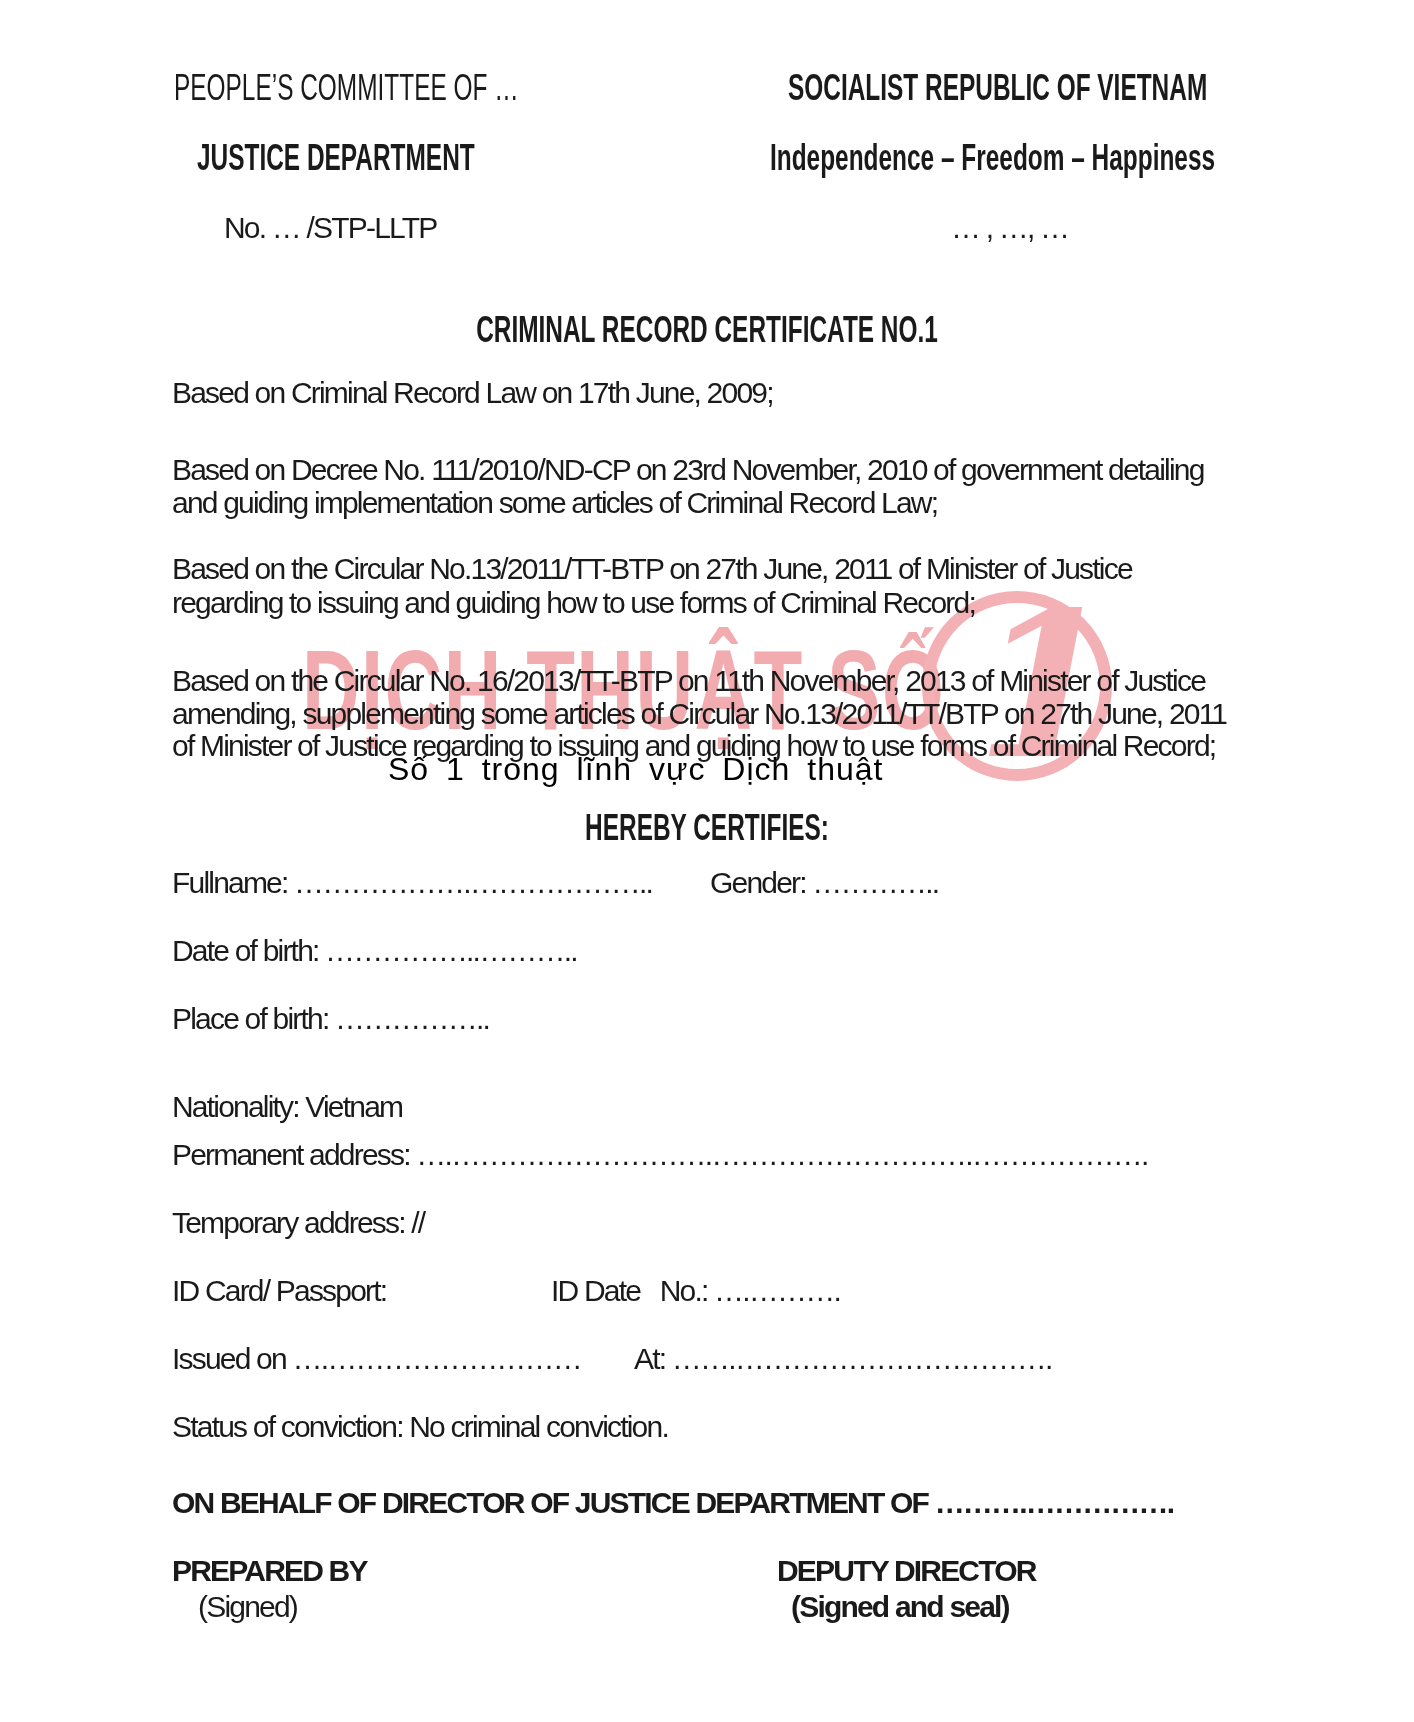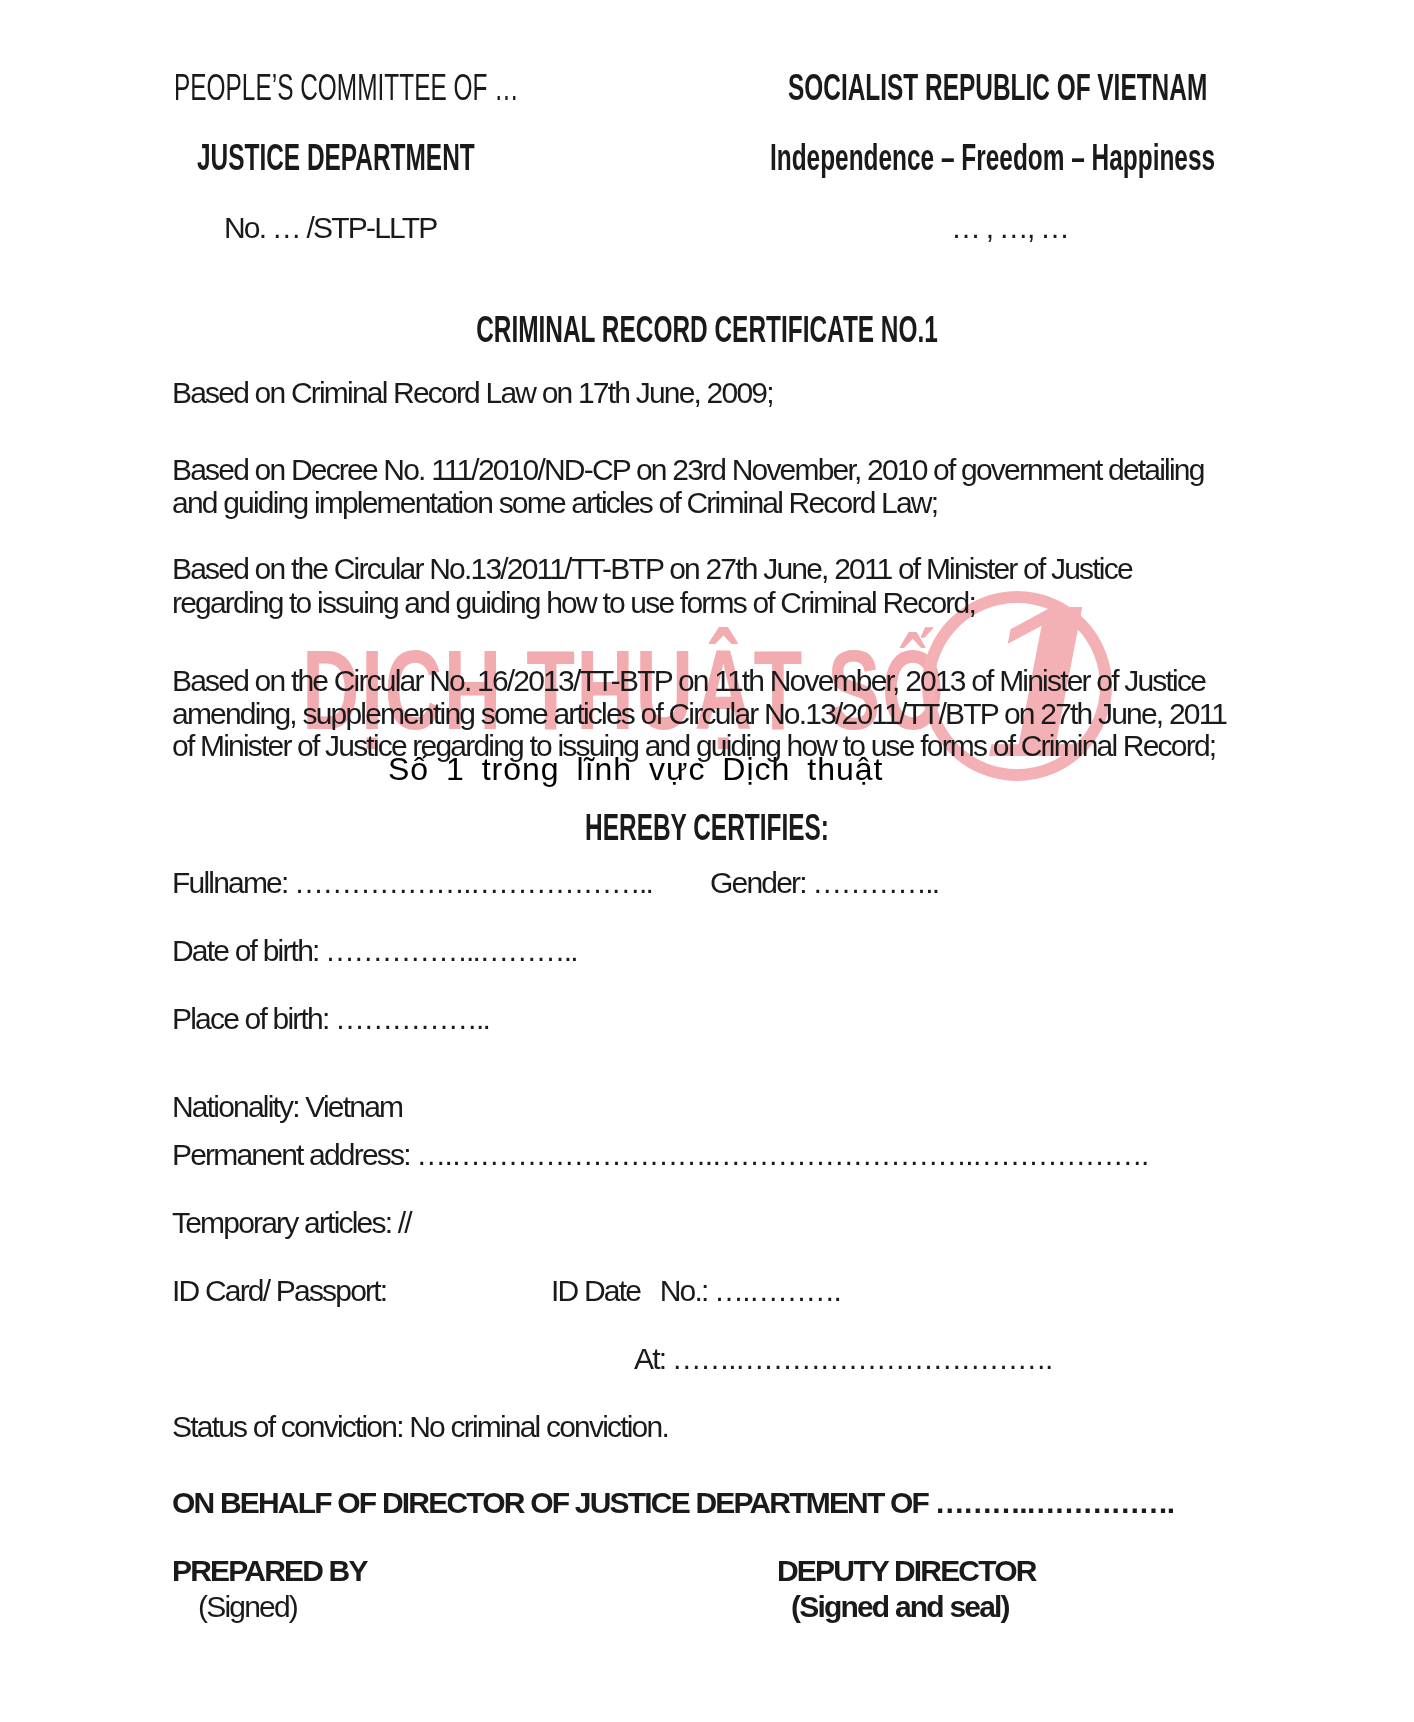--- a/index.html
+++ b/index.html
@@ -106,23 +106,24 @@
   <div class="ln" style="left:172px;top:729px;">of Minister of Justice regarding to issuing and guiding how to use forms of Criminal Record;</div>
 
   <div class="center-cond b" style="top:808px;">HEREBY CERTIFIES:</div>
 
   <div class="ln" style="left:172px;top:866px;">Fullname: ……………….………………..</div>
   <div class="ln" style="left:710px;top:866px;">Gender: …………..</div>
   <div class="ln" style="left:172px;top:934px;">Date of birth: ……………..………..</div>
   <div class="ln" style="left:172px;top:1002px;">Place of birth: ……………..</div>
   <div class="ln" style="left:172px;top:1090px;">Nationality: Vietnam</div>
   <div class="ln" style="left:172px;top:1138px;">Permanent address: ….……………………….……………………….……………….</div>
-  <div class="ln" style="left:172px;top:1206px;">Temporary articles: //</div>
+  <div class="ln" style="left:172px;top:1206px;">Temporary address: //</div>
   <div class="ln" style="left:172px;top:1274px;">ID Card/ Passport:</div>
   <div class="ln" style="left:551px;top:1274px;">ID Date   No.: ….……….</div>
+  <div class="ln" style="left:172px;top:1342px;">Issued on ….………………………</div>
   <div class="ln" style="left:634px;top:1342px;">At: …….…………………………….</div>
   <div class="ln" style="left:172px;top:1410px;">Status of conviction: No criminal conviction.</div>
 
   <div class="ln b" style="left:172px;top:1486px;">ON BEHALF OF DIRECTOR OF JUSTICE DEPARTMENT OF ……….…………….</div>
   <div class="ln b" style="left:172px;top:1554px;">PREPARED BY</div>
   <div class="ln b" style="left:777px;top:1554px;">DEPUTY DIRECTOR</div>
   <div class="ln" style="left:198px;top:1590px;">(Signed)</div>
   <div class="ln" style="left:791px;top:1590px;font-weight:bold;">(Signed and seal)</div>
 
 </div>

